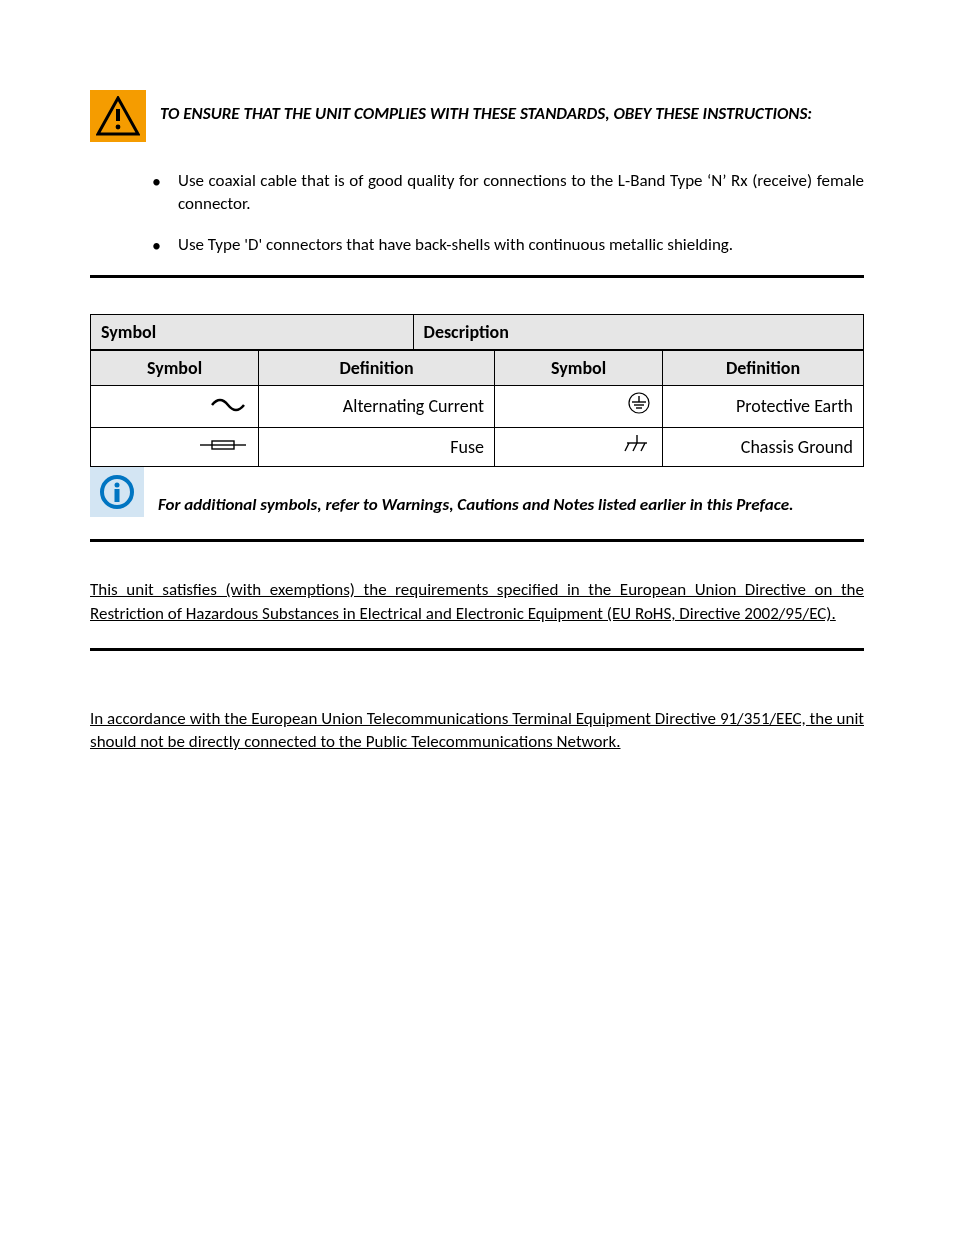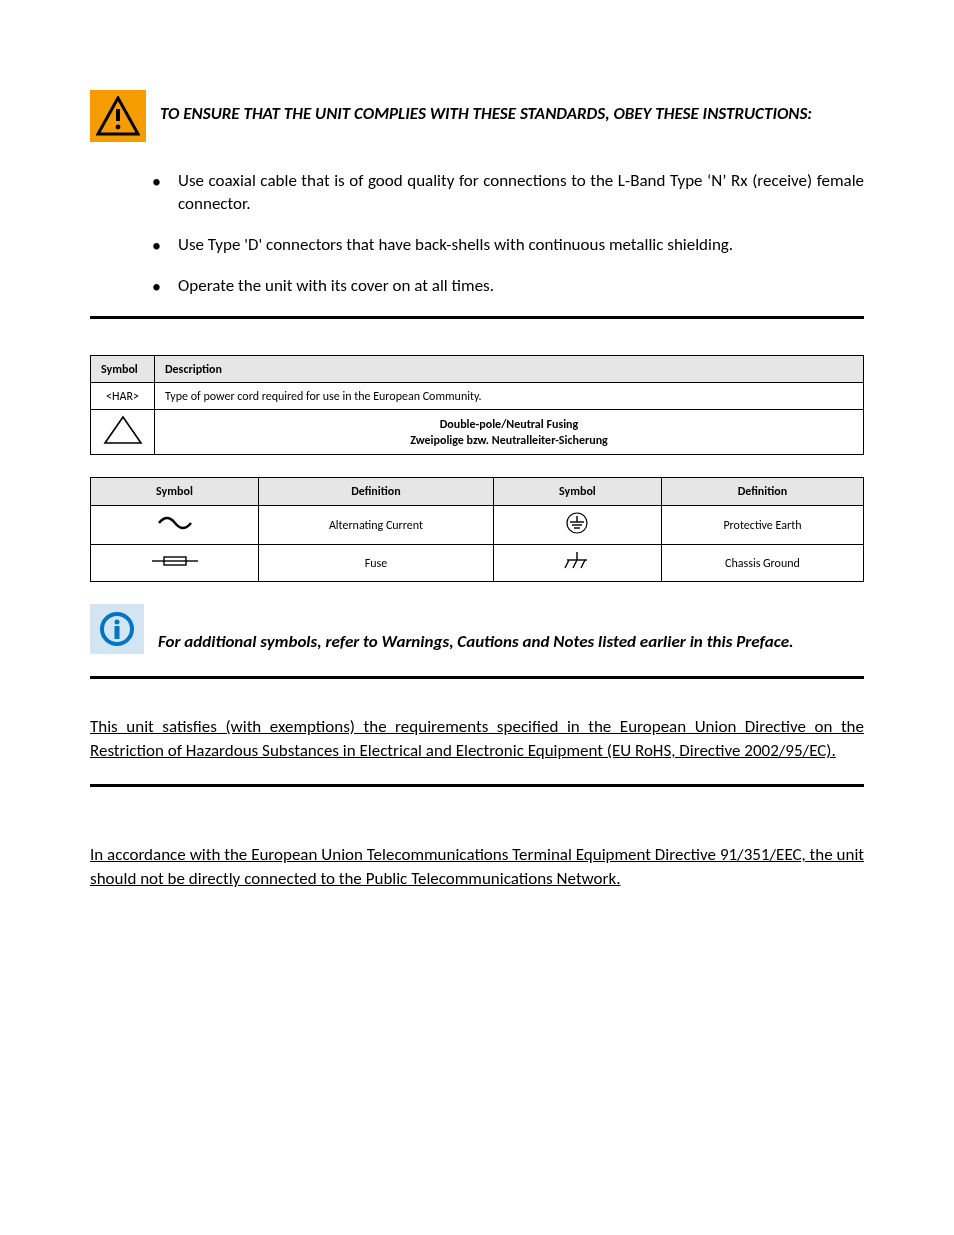--- a/index.html
+++ b/index.html
@@ -61,36 +61,35 @@
     }
     .heavy-rule {
       border: none;
       border-top: 3px solid #000;
       margin: 10px 0 36px 0;
       width: 100%;
     }
     table {
       border-collapse: collapse;
       width: 100%;
-      margin-bottom: 22px;
-      font-size: 12px;
+      font-size: 18px;
     }
     th, td {
       border: 1px solid #000;
       padding: 5px 10px;
       vertical-align: middle;
       line-height: 1.35;
     }
     th {
       font-weight: bold;
       background: #e6e6e6;
       text-align: left;
     }
     .intl th { text-align: center; }
-    .intl td { text-align: center; }
+    .intl td { text-align: right; }
     .center { text-align: center !important; }
     .triangle-sym {
       display: inline-block;
     }
     .triangle-sym svg { display: block; }
     .note-block {
       display: flex;
       gap: 14px;
       margin-bottom: 22px;
       align-items: flex-end;
@@ -126,47 +125,29 @@
     </svg>
   </div>
   <div class="warning-text">TO ENSURE THAT THE UNIT COMPLIES WITH THESE STANDARDS, OBEY THESE INSTRUCTIONS:</div>
 </div>
 
 <ul class="main-list">
   <li><span>Use coaxial cable that is of good quality for connections to the L-Band Type ‘N’ Rx (receive) female connector.</span></li>
   <li>
     <span>Use Type 'D' connectors that have back-shells with continuous metallic shielding.</span>
   </li>
-  <li><span>Operate the unit with its cover on at all times.</span></li>
 </ul>
 
 <hr class="heavy-rule">
 
 <table class="table1">
   <tbody>
       <tr>
     <th class="symcol">Symbol</th>
     <th>Description</th>
-  </tr>
-  <tr>
-    <td class="symcol">&lt;HAR&gt;</td>
-    <td>Type of power cord required for use in the European Community.</td>
-  </tr>
-  <tr>
-    <td class="symcol">
-      <span class="triangle-sym">
-        <svg width="40" height="30" viewBox="0 0 40 30">
-          <polygon points="20,2 38,28 2,28" fill="none" stroke="#000" stroke-width="1.6"></polygon>
-        </svg>
-      </span>
-    </td>
-    <td class="center">
-      <div style="font-weight:bold">Double-pole/Neutral Fusing</div>
-      <div style="font-weight:bold">Zweipolige bzw. Neutralleiter-Sicherung</div>
-    </td>
   </tr>
 </tbody>
   </table>
 
 <table class="intl">
   <tbody>
   <tr>
     <th>Symbol</th>
     <th>Definition</th>
     <th>Symbol</th>

